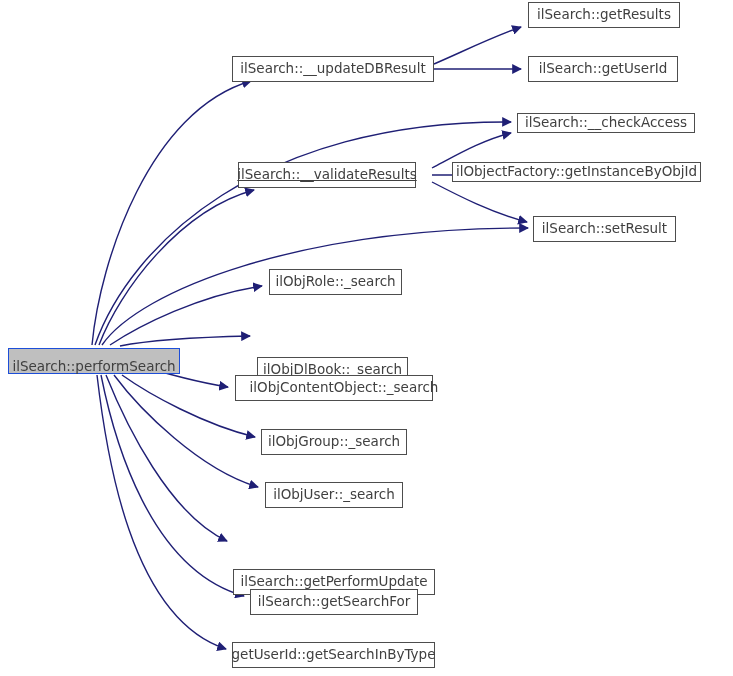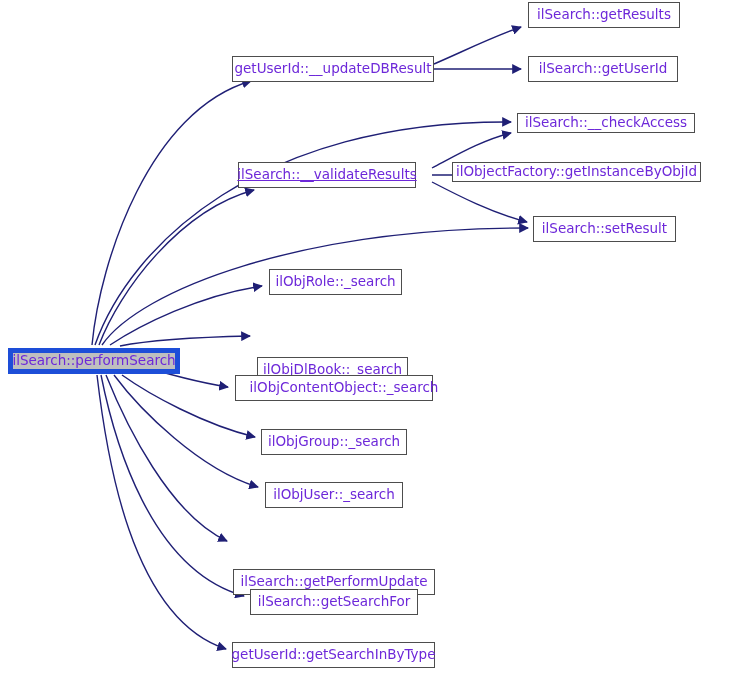--- a/index.html
+++ b/index.html
@@ -25,29 +25,30 @@
     height: 676px;
   }
   .node {
     position: absolute;
     box-sizing: border-box;
     display: flex;
     align-items: center;
     justify-content: center;
     background: #ffffff;
     border: 1px solid #4d4d4d;
-    color: #6d28d9;
+    color: #404040;
     font-size: 13.5px;
     line-height: 1;
     white-space: nowrap;
     letter-spacing: 0px;
   }
   .node.root {
     background: #bfbfbf;
-    border: 5px solid #1d4ed8;
+    border: 1px solid #1d4ed8;
+    align-items: flex-end;
   }
   .node-label {
     display: block;
     padding: 0 6px;
   }
 </style>
 </head>
 <body>
 
 <div id="graph">
@@ -77,21 +78,21 @@
         <path d="M 432,175 L 473,175" marker-end="url(#arrow)"></path>
         <path d="M 432,182 C 459,196 492,213 527,222" marker-end="url(#arrow)"></path>
       </g>
   </svg>
 
   <div id="nodes">
       <div class="node root" style="left: 8px; top: 348px; width: 172px; height: 26px;">
         <span class="node-label">ilSearch::performSearch</span>
       </div>
       <div class="node" style="left: 232px; top: 56px; width: 202px; height: 26px;">
-        <span class="node-label">getUserId::__updateDBResult</span>
+        <span class="node-label">ilSearch::__updateDBResult</span>
       </div>
       <div class="node" style="left: 528px; top: 2px; width: 152px; height: 26px;">
         <span class="node-label">ilSearch::getResults</span>
       </div>
       <div class="node" style="left: 528px; top: 56px; width: 150px; height: 26px;">
         <span class="node-label">ilSearch::getUserId</span>
       </div>
       <div class="node" style="left: 517px; top: 113px; width: 178px; height: 20px;">
         <span class="node-label">ilSearch::__checkAccess</span>
       </div>

